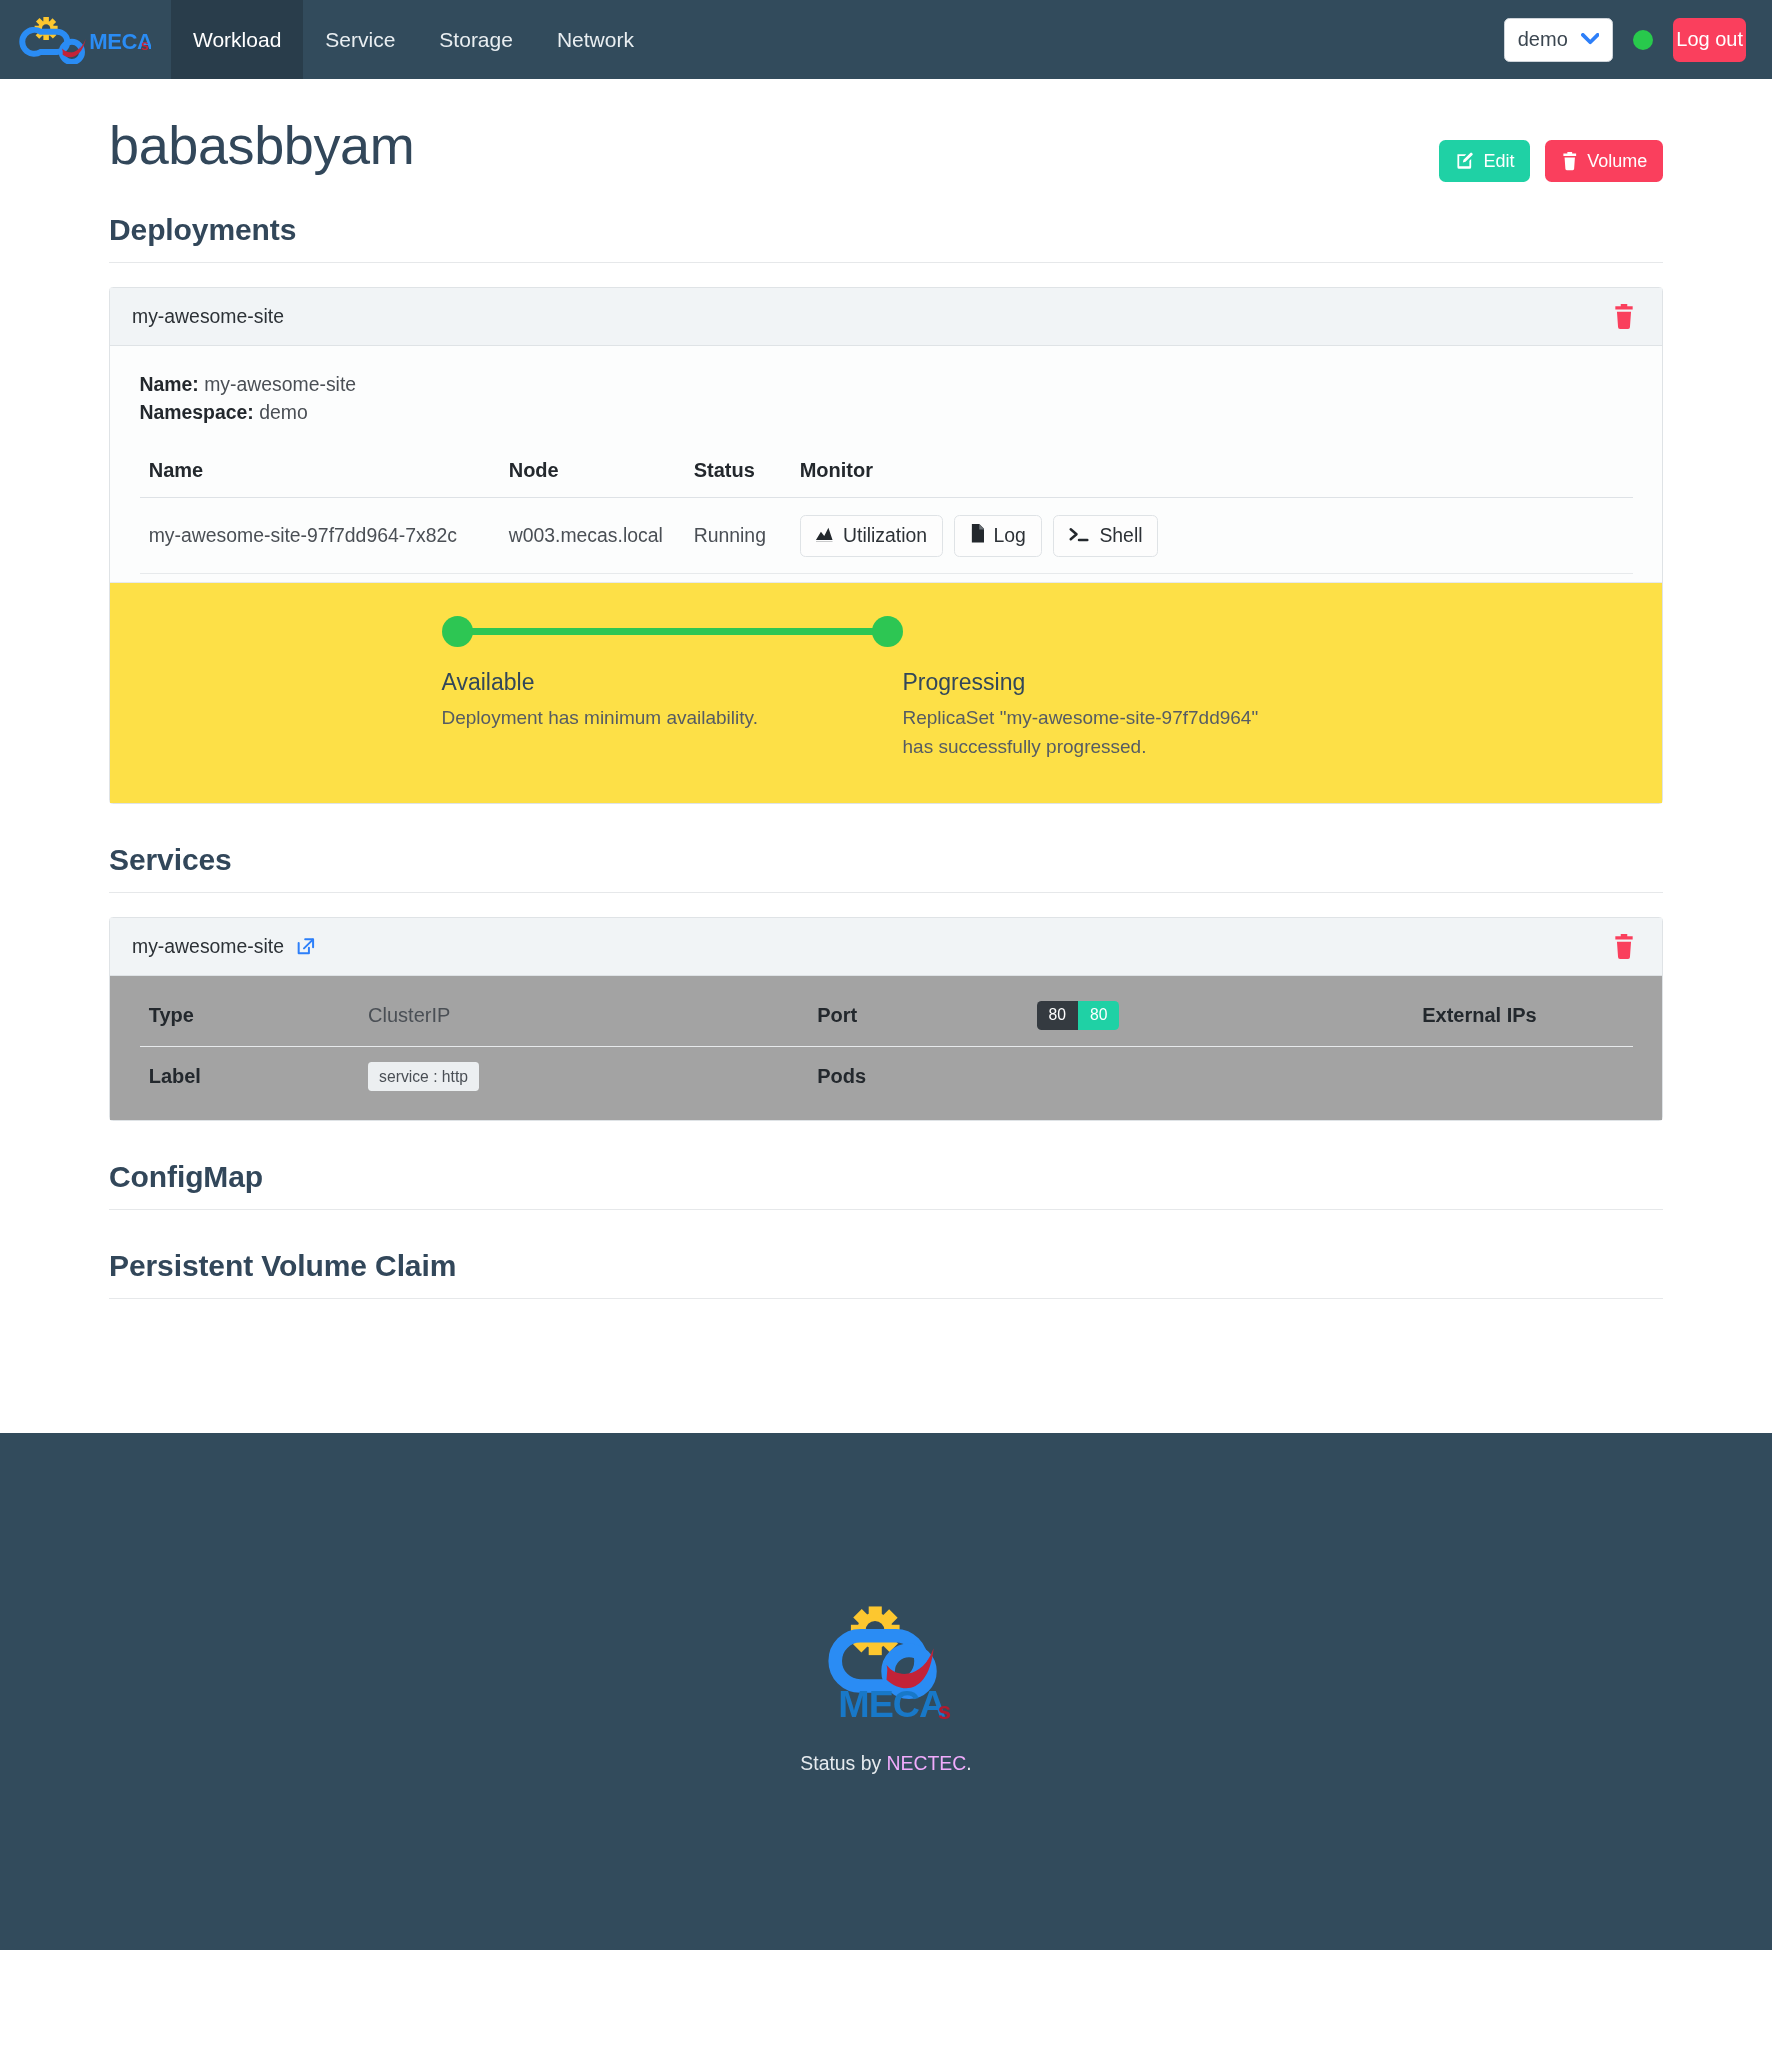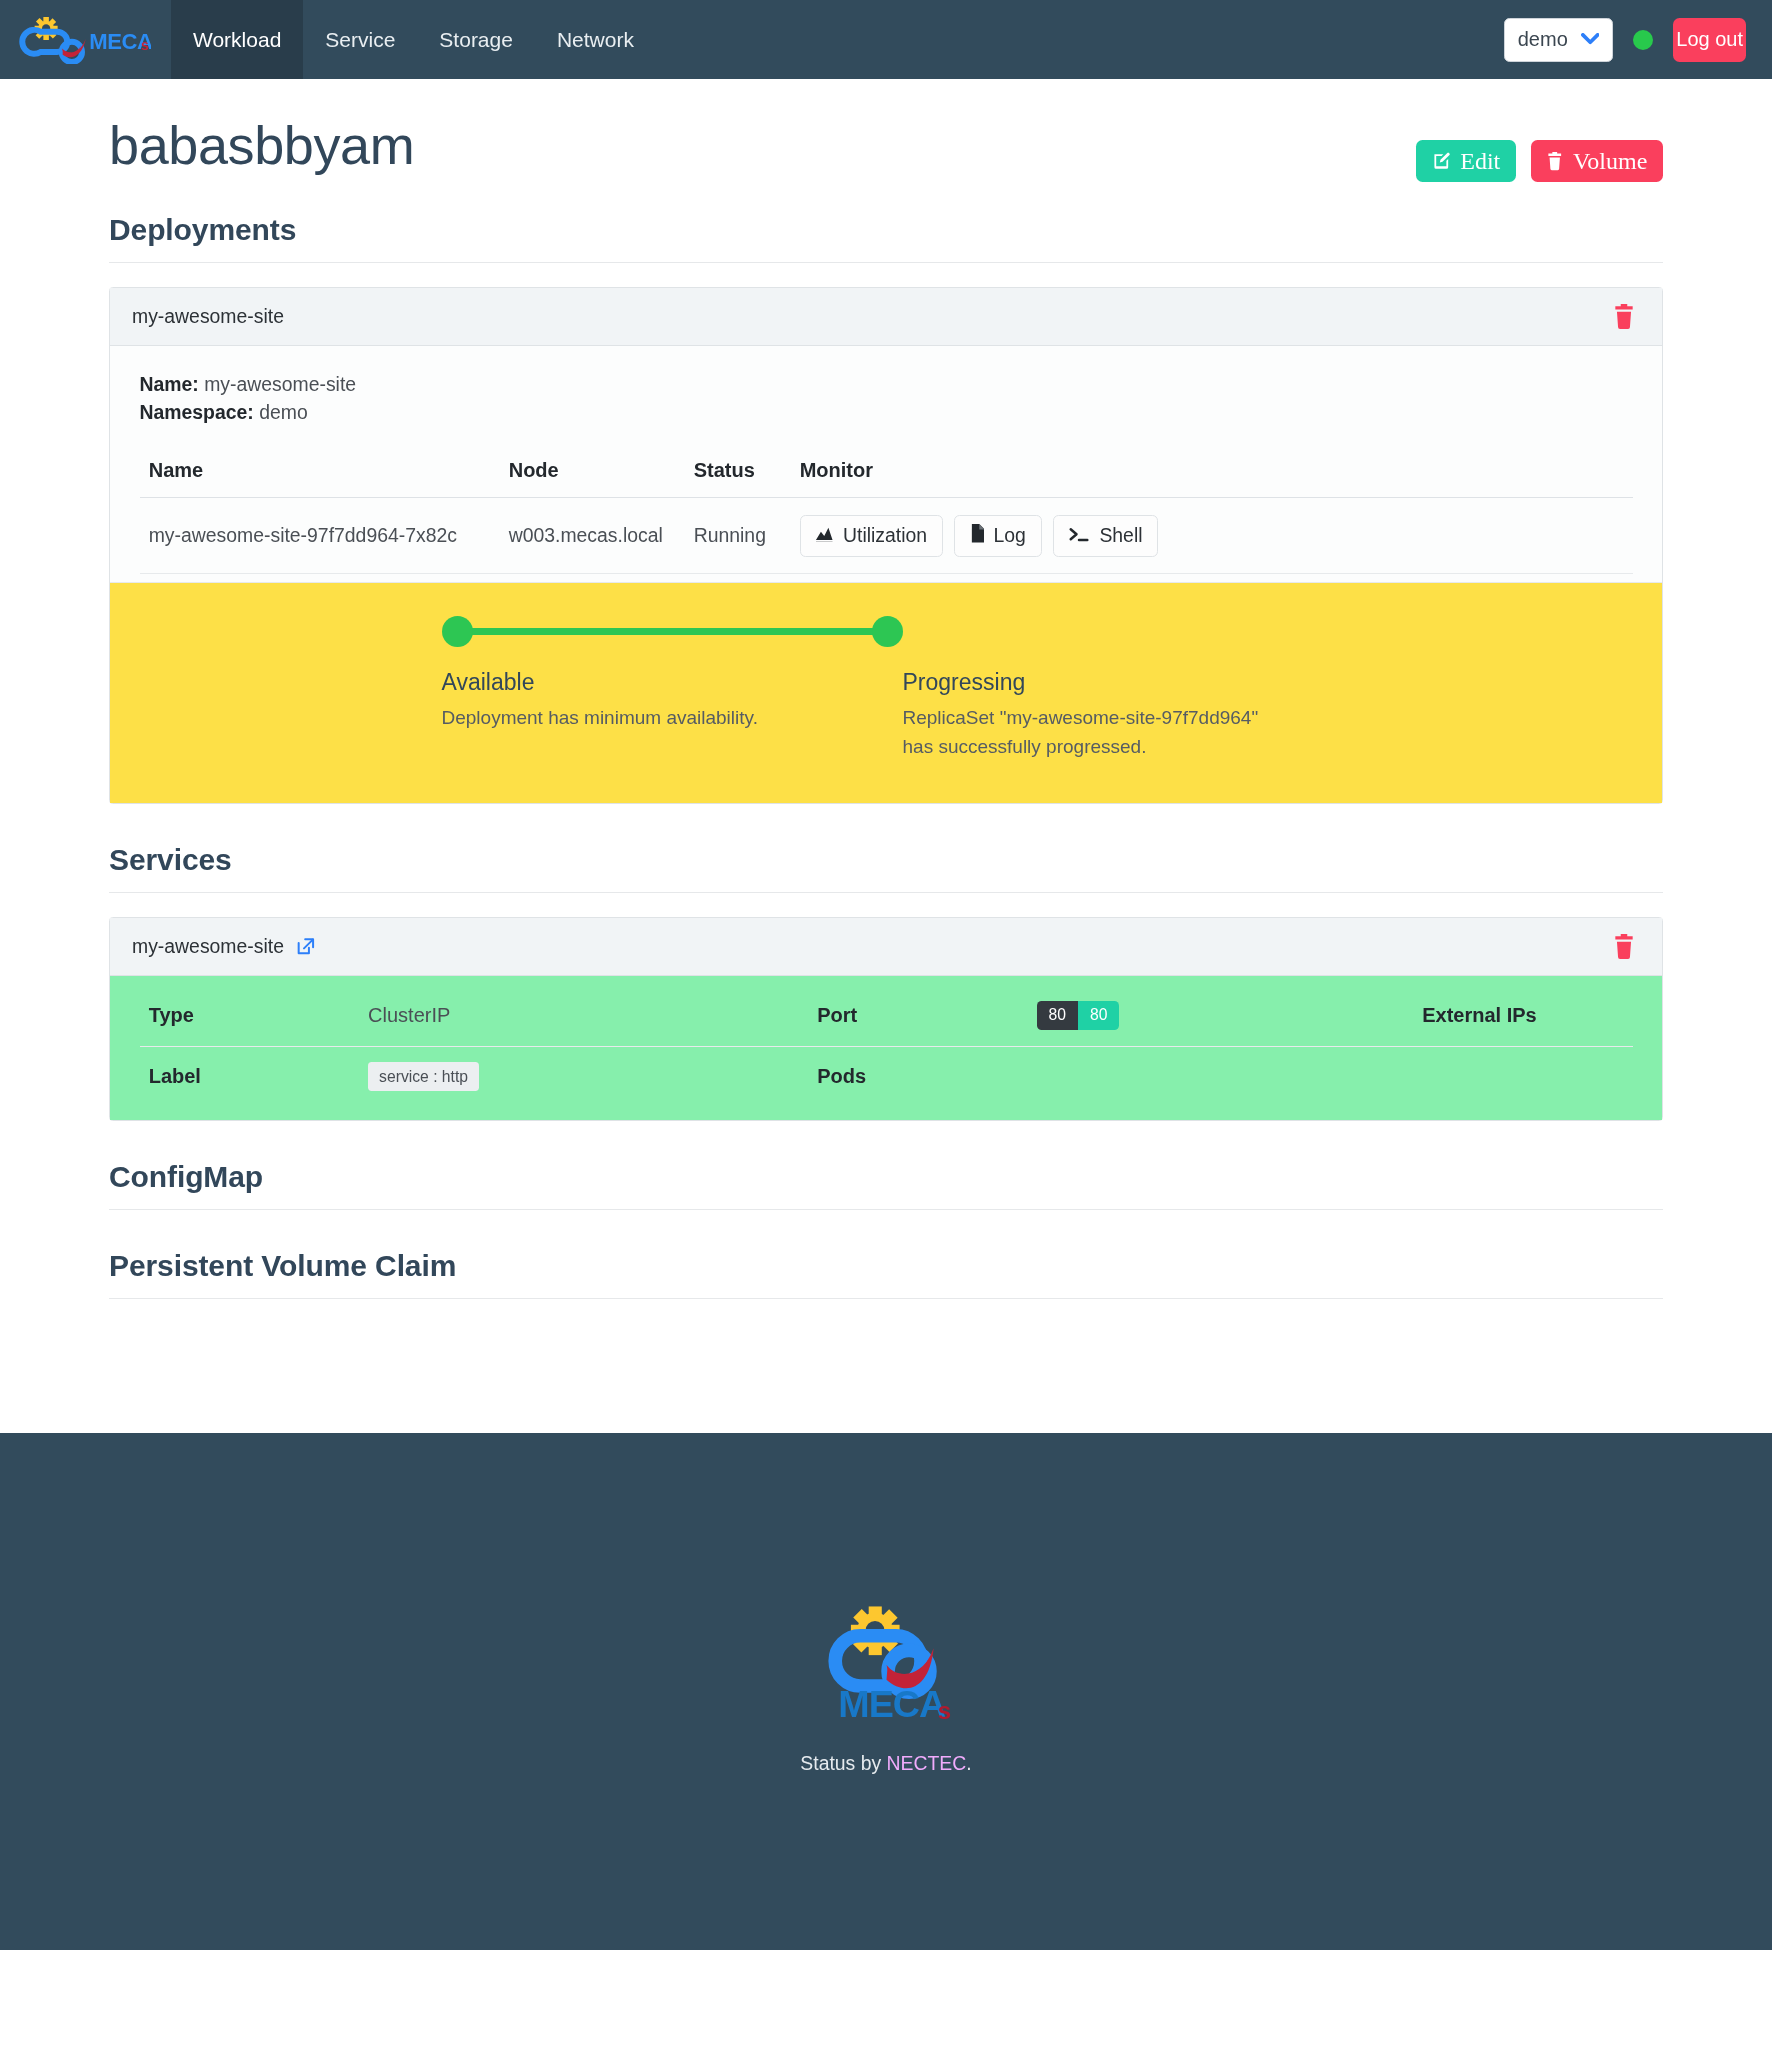--- a/index.html
+++ b/index.html
@@ -95,23 +95,23 @@
     margin: 0;
     line-height: 1.15;
     letter-spacing: -0.4px;
   }
   .title-actions { display: flex; gap: 14.8px; padding-top: 26px; }
   .btn {
     border: none;
     border-radius: 6.5px;
     height: 42px;
     padding: 0 15.7px;
-    font-size: 24px;
+    font-size: 18px;
     color: #ffffff;
-    font-family: Liberation Serif, serif;
+    font-family: Liberation Sans, sans-serif;
     display: inline-flex;
     align-items: center;
     gap: 9.2px;
     cursor: pointer;
     white-space: nowrap;
   }
   .btn-edit { background: #1fd1a5; }
   .btn-delete { background: #fa3f5d; }
   .btn svg { display: block; }
 
@@ -267,21 +267,21 @@
     display: inline-block;
     background: #eceff1;
     border-radius: 3.7px;
     padding: 5.5px 11px;
     font-size: 15.7px;
     color: #4a4f55;
   }
   .port-badge { display: inline-flex; font-size: 15.7px; border-radius: 4.6px; overflow: hidden; }
   .port-badge .p-left { background: #343a40; color: #fff; padding: 5.5px 12px; }
   .port-badge .p-right { background: #1fd1a5; color: #fff; padding: 5.5px 12px; }
-  .service-body { padding: 9.2px 29.5px 13px 29.5px; background: #86efac; }
+  .service-body { padding: 9.2px 29.5px 13px 29.5px; background: #a3a3a3; }
 
   
   .footer {
     background: #324b5c;
     padding: 166px 0 175px 0;
     text-align: center;
   }
   .footer-logo { margin: 0 auto 24px auto; display: block; }
   .footer-text { font-size: 19.4px; color: #e5eaee; }
   .footer-text a { color: #f0abfc; text-decoration: none; }

